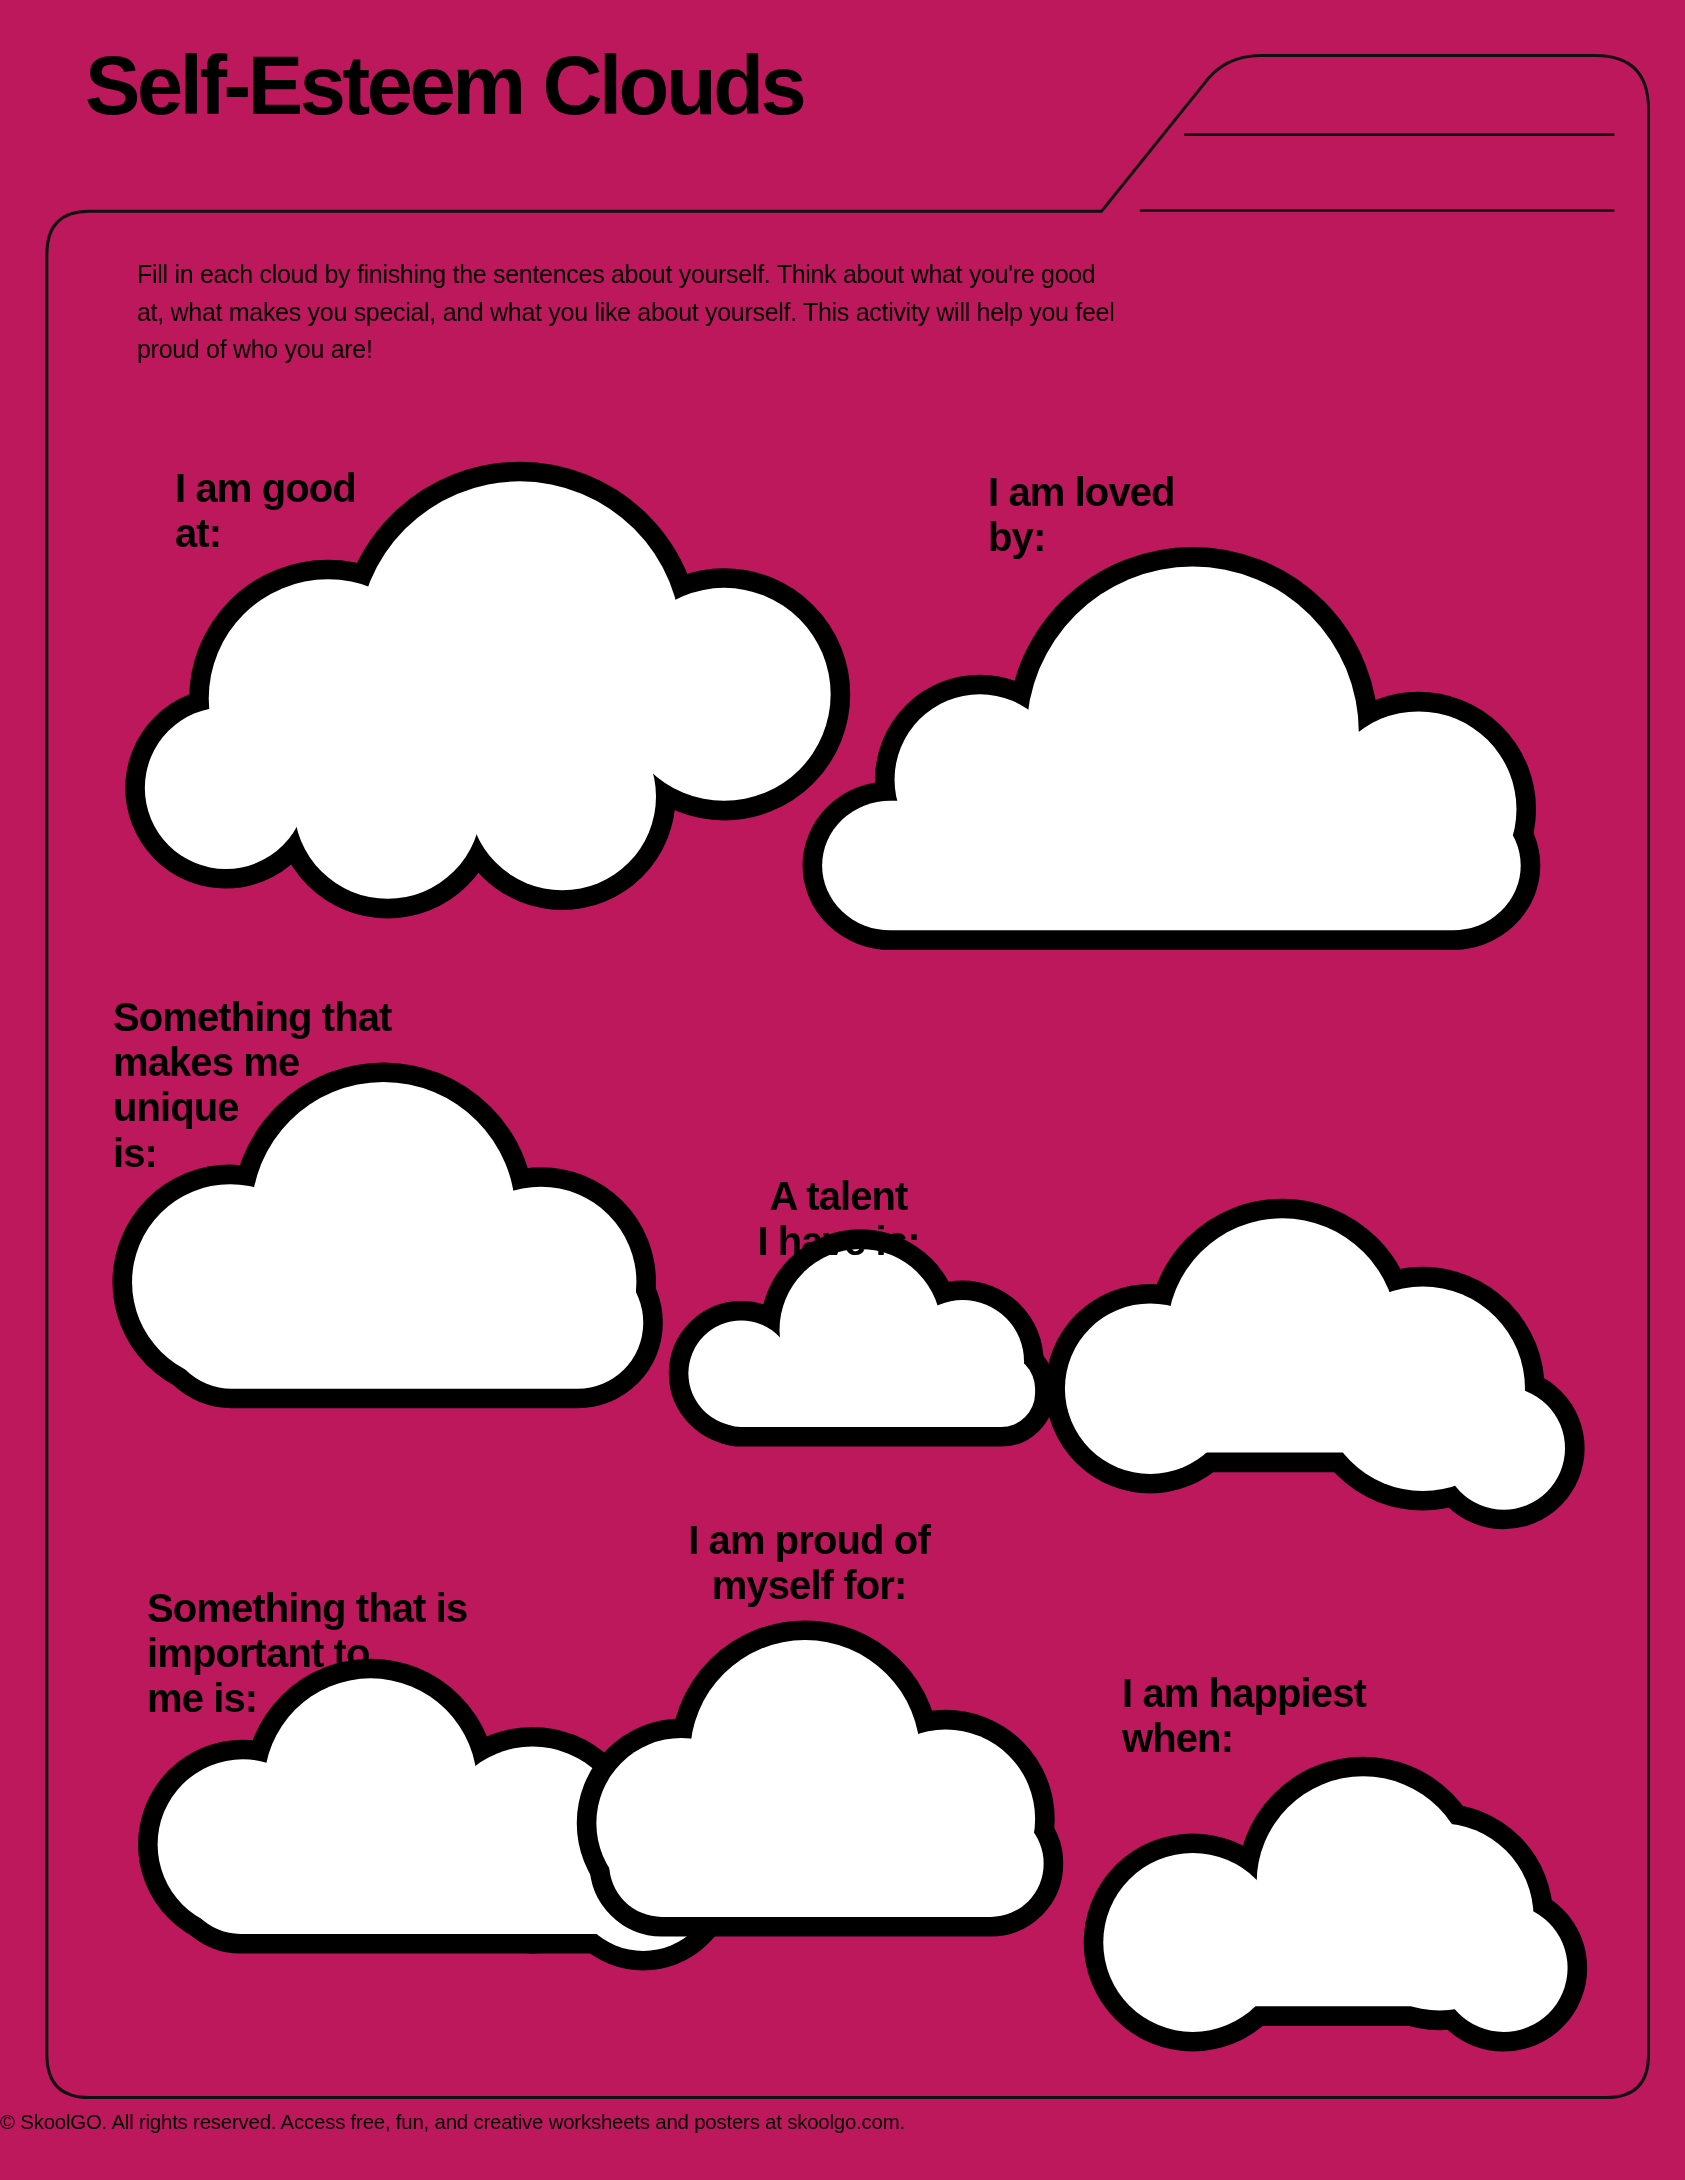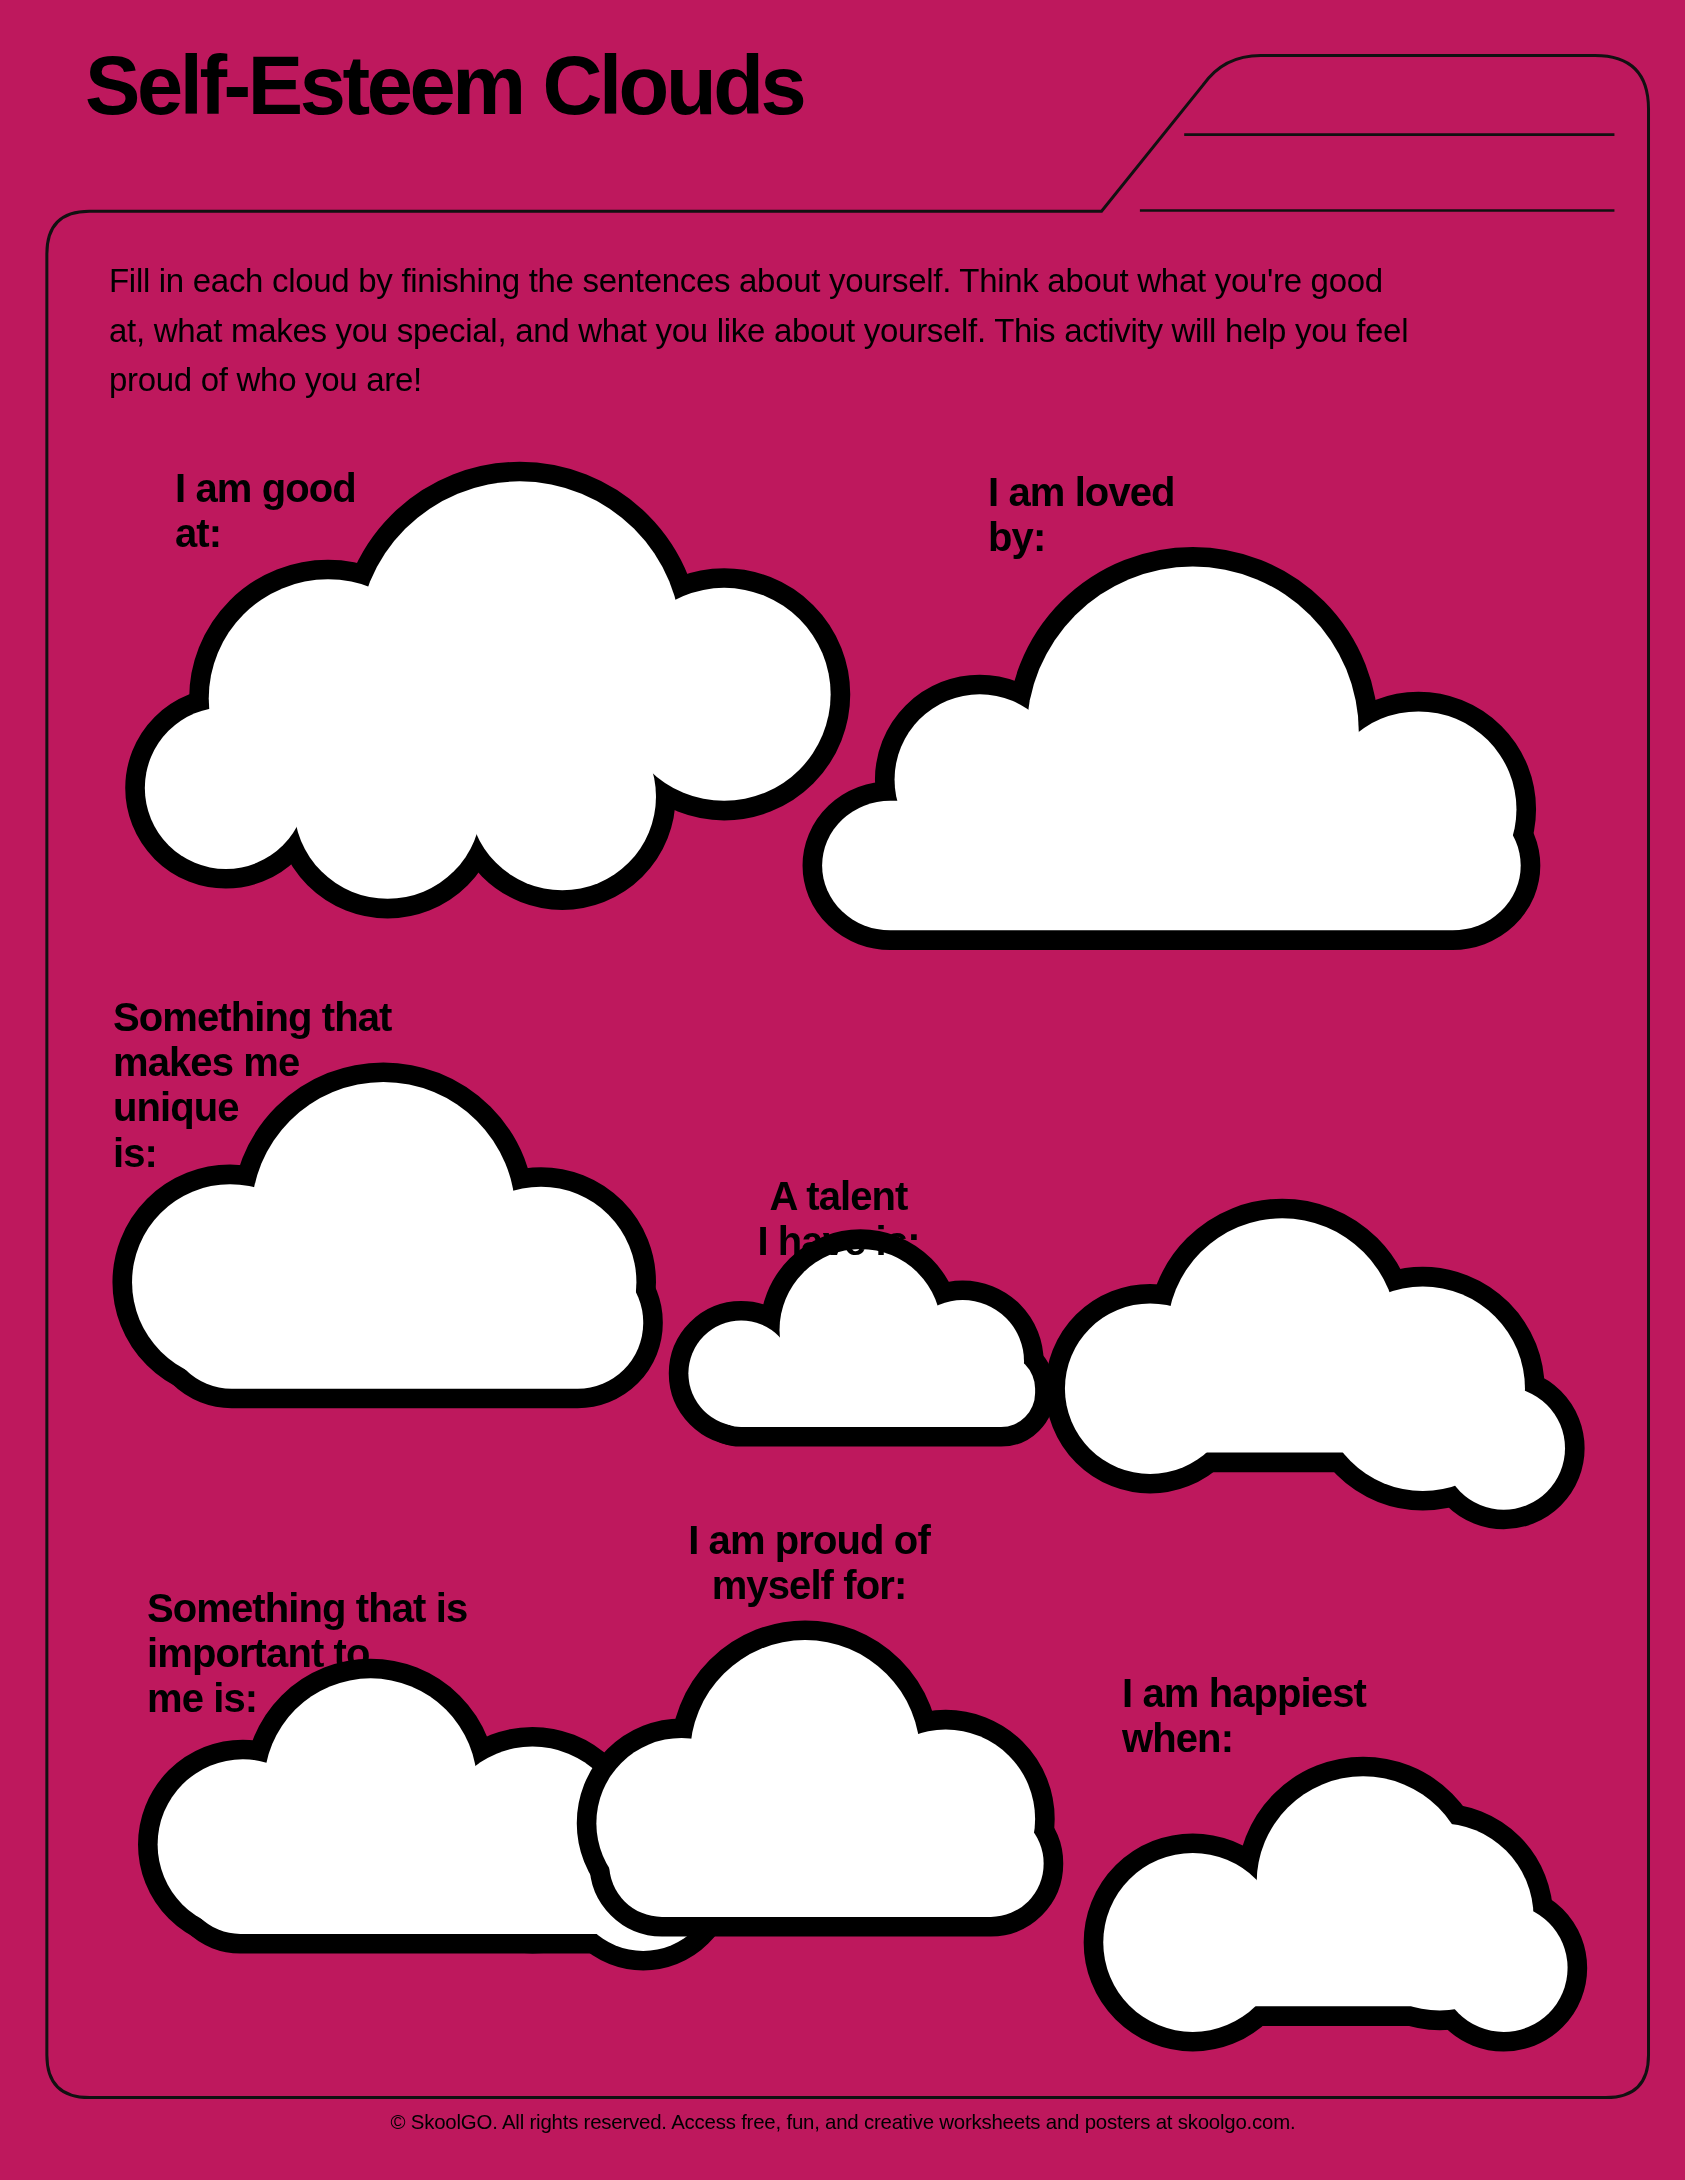--- a/index.html
+++ b/index.html
@@ -16,33 +16,33 @@
   .ol{fill:#fff;stroke:#000;stroke-width:46;}
   .fl{fill:#fff;stroke:none;}
   .frame{fill:none;stroke:#111;stroke-width:3.5;}
   .wline{stroke:#111;stroke-width:3;}
   .title{
     position:absolute;left:85px;top:36px;
     font-size:83px;font-weight:bold;letter-spacing:-3.4px;
     white-space:pre;line-height:1.2;
   }
   .instructions{
-    position:absolute;left:109px;top:256px;
-    font-size:33px;line-height:1.5;letter-spacing:-0.3px;
+    position:absolute;left:137px;top:256px;
+    font-size:25px;line-height:1.5;letter-spacing:-0.3px;
     white-space:pre;
   }
   .cloud-label{
     position:absolute;
     font-size:40px;font-weight:bold;line-height:1.13;letter-spacing:-0.9px;
     white-space:pre;
   }
   .center{text-align:center;}
   .footer{
     position:absolute;left:0;top:2111px;width:1686px;
-    font-size:20.4px;text-align:center;letter-spacing:-0.2px;
+    font-size:20.4px;text-align:left;letter-spacing:-0.2px;
     white-space:pre;
   }
 </style>
 </head>
 <body>
 
 <div class="page">
 
   <svg class="art" width="1686" height="2181" viewBox="0 0 1979 2560">
     <defs>

